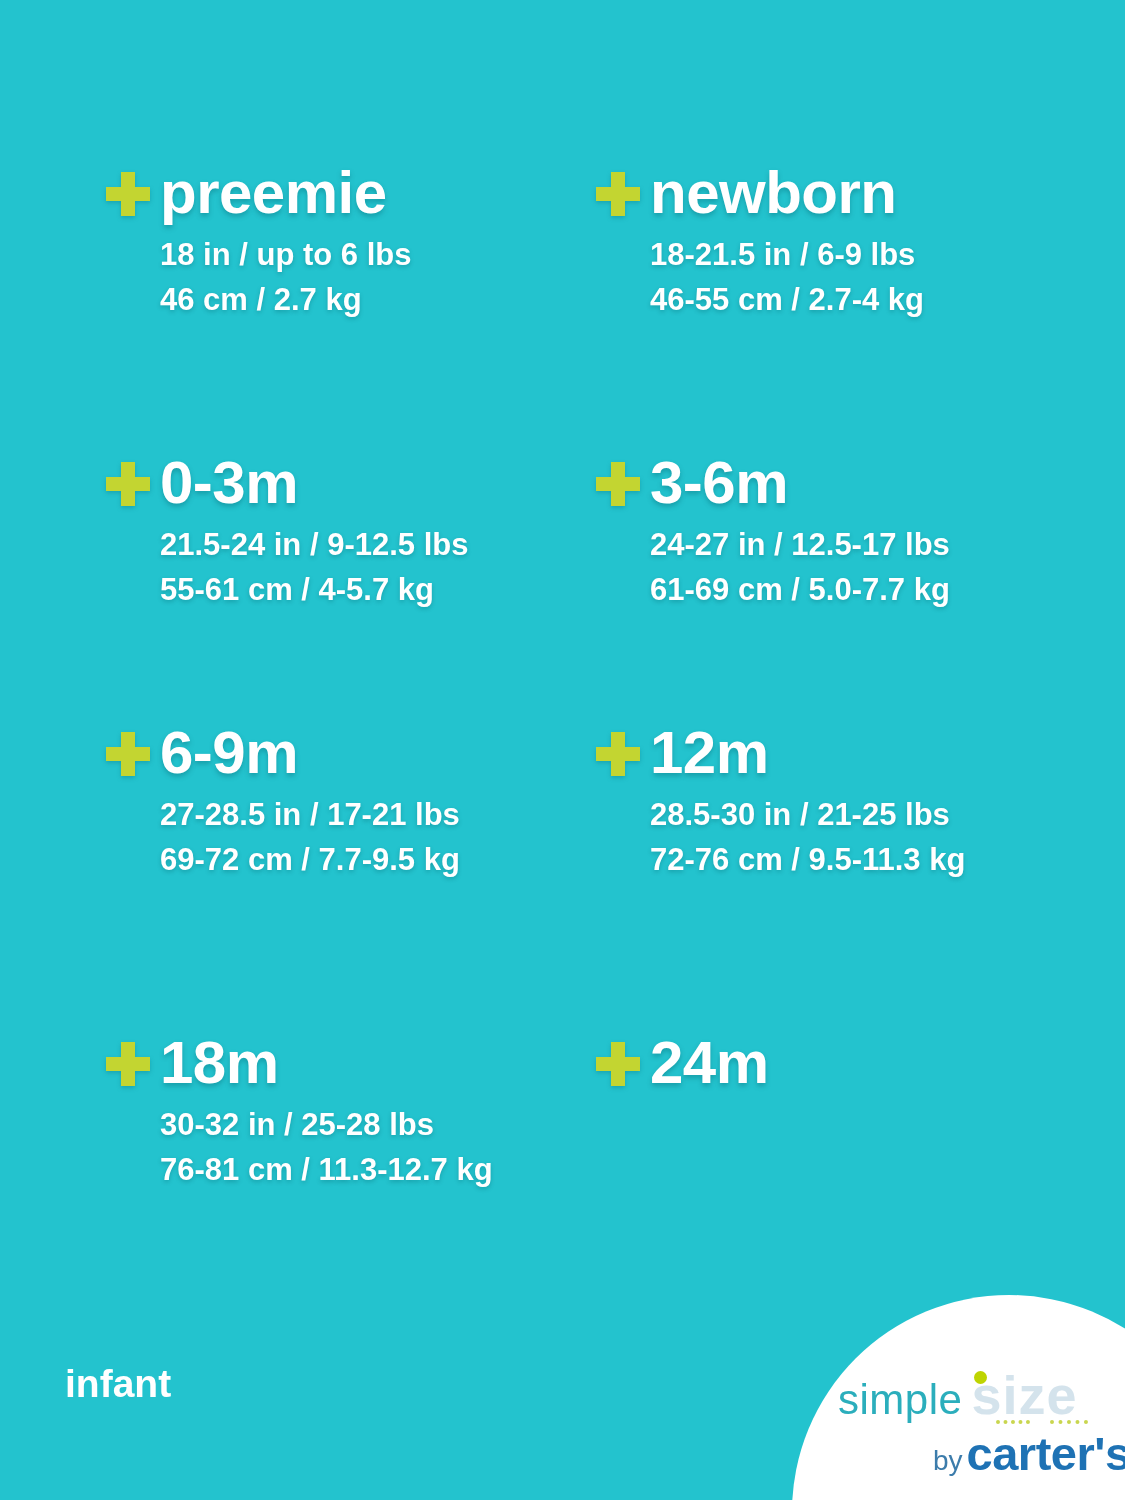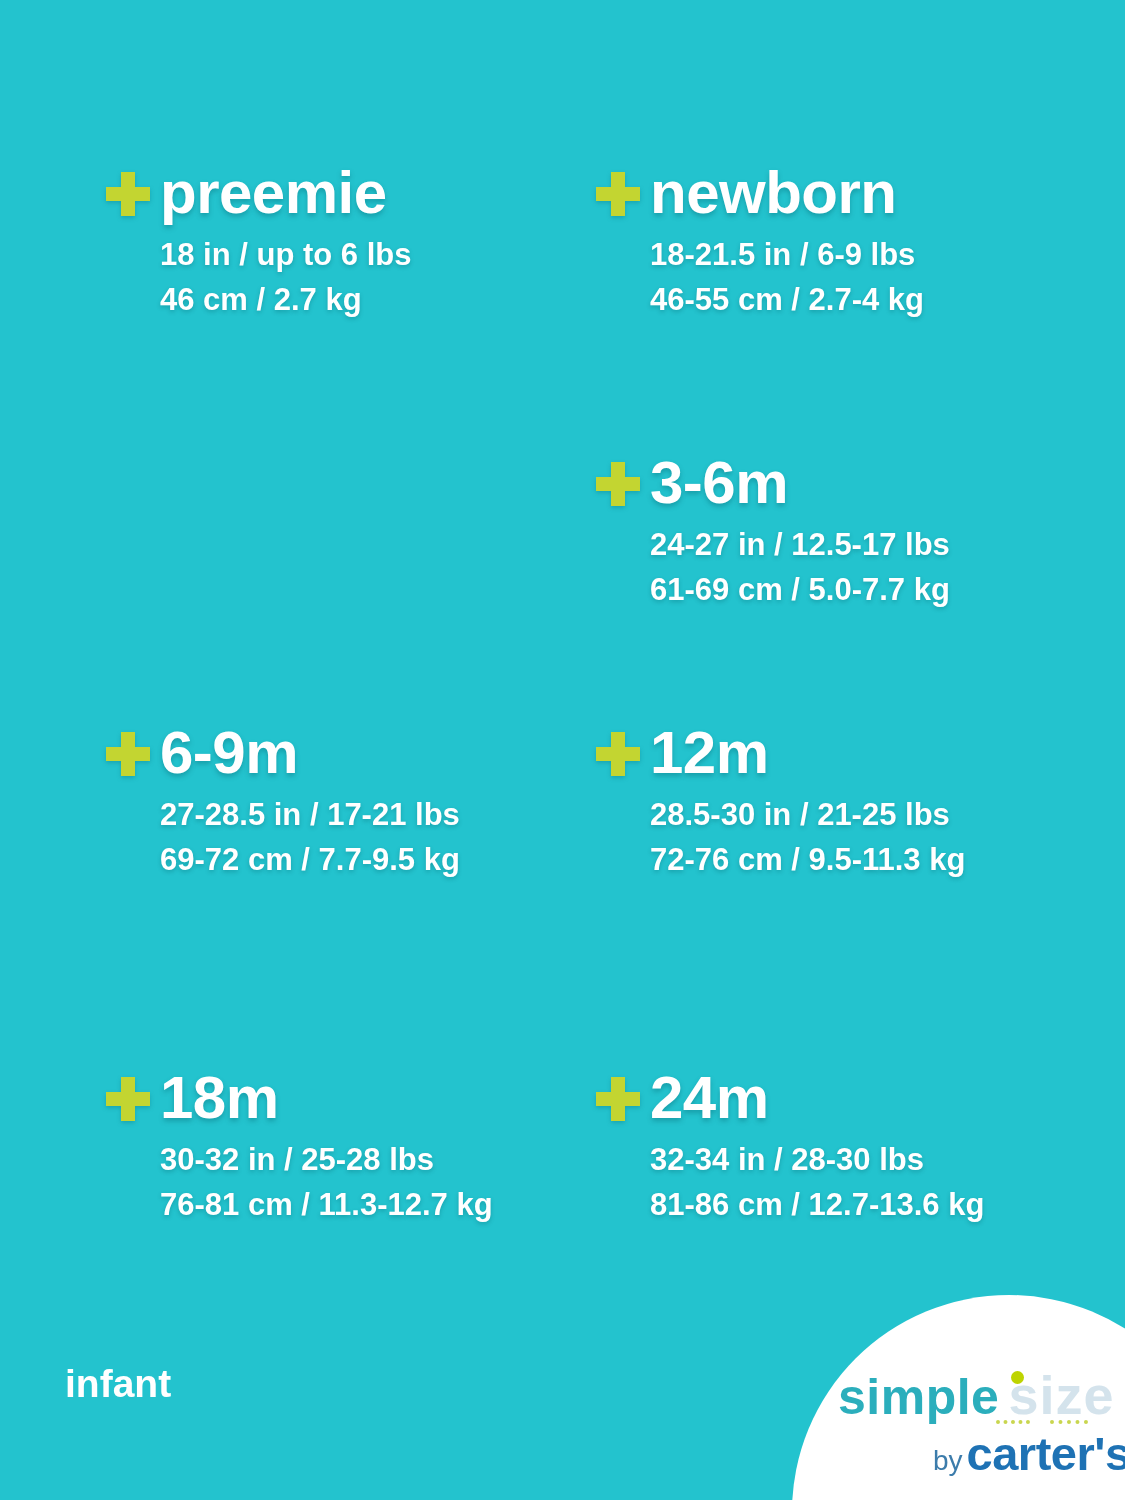--- a/index.html
+++ b/index.html
@@ -21,21 +21,21 @@
     overflow:hidden;
     font-family:"Liberation Sans","DejaVu Sans",sans-serif;
   }
   
   .size-cell{position:absolute;width:470px;}
   .col-left{left:160px;}
   .col-right{left:650px;}
   .row-0{top:160px;}
   .row-1{top:450px;}
   .row-2{top:720px;}
-  .row-3{top:1030px;margin-top:35px;}
+  .row-3{top:1030px;}
   .size-name{
     font-size:60px;font-weight:bold;line-height:66px;
     color:var(--white);letter-spacing:-0.5px;
     text-shadow:0 3px 5px rgba(0,90,100,0.35);
   }
   .size-details{margin-top:6px;}
   .size-detail{
     font-size:31px;font-weight:bold;line-height:45px;
     color:var(--white);
     text-shadow:0 2px 4px rgba(0,90,100,0.32);
@@ -52,21 +52,21 @@
   .footer-line2{font-size:39px;font-weight:normal;line-height:44px;}
   
   .logo-circle{
     position:absolute;left:792px;top:1295px;width:434px;height:434px;
     background:#ffffff;border-radius:50%;
   }
   .logo-line1{
     position:absolute;left:838px;top:1368px;
     display:flex;align-items:baseline;gap:9px;white-space:nowrap;
   }
-  .logo-simple{font-size:50px;font-weight:bold;line-height:1;color:var(--logo-simple);letter-spacing:0.5px;}
+  .logo-simple{font-size:42px;font-weight:normal;line-height:1;color:var(--logo-simple);letter-spacing:0.5px;}
   .logo-joys{position:relative;font-size:54px;font-weight:bold;line-height:1;color:var(--logo-joys);letter-spacing:1px;}
   .logo-jdot{position:absolute;left:3px;top:3px;width:13px;height:13px;border-radius:50%;background:var(--logo-jdot);}
   .logo-dots{position:absolute;top:1420px;height:0;border-bottom:4px dotted var(--logo-dots);}
   .logo-dots-a{left:996px;width:34px;}
   .logo-dots-b{left:1050px;width:38px;}
   .logo-line2{
     position:absolute;left:933px;top:1430px;
     display:flex;align-items:baseline;gap:4px;white-space:nowrap;
   }
   .logo-by{font-size:28px;line-height:1;color:var(--logo-by);}
@@ -88,20 +88,28 @@
   </div>
   <div class="size-cell col-right row-0">
     <span class="plus"></span>
     <div class="size-name">newborn</div>
     <div class="size-details">
       <div class="size-detail">18-21.5 in / 6-9 lbs</div>
       <div class="size-detail">46-55 cm / 2.7-4 kg</div>
     </div>
   </div>
 
+  <div class="size-cell col-left row-1">
+    <span class="plus"></span>
+    <div class="size-name">0-3m</div>
+    <div class="size-details">
+      <div class="size-detail">21.5-24 in / 9-12.5 lbs</div>
+      <div class="size-detail">55-61 cm / 4-5.7 kg</div>
+    </div>
+  </div>
   <div class="size-cell col-right row-1">
     <span class="plus"></span>
     <div class="size-name">3-6m</div>
     <div class="size-details">
       <div class="size-detail">24-27 in / 12.5-17 lbs</div>
       <div class="size-detail">61-69 cm / 5.0-7.7 kg</div>
     </div>
   </div>
 
   <div class="size-cell col-left row-2">
@@ -125,24 +133,20 @@
     <span class="plus"></span>
     <div class="size-name">18m</div>
     <div class="size-details">
       <div class="size-detail">30-32 in / 25-28 lbs</div>
       <div class="size-detail">76-81 cm / 11.3-12.7 kg</div>
     </div>
   </div>
   <div class="size-cell col-right row-3">
     <span class="plus"></span>
     <div class="size-name">24m</div>
-    <div class="size-details">
-      <div class="size-detail">32-34 in / 28-30 lbs</div>
-      <div class="size-detail">81-86 cm / 12.7-13.6 kg</div>
-    </div>
   </div>
 
   <div class="footer-title">
     <div class="footer-line1">infant</div>
   </div>
 
   <div class="logo-circle"></div>
   <div class="logo-line1">
     <span class="logo-simple">simple</span>
     <span class="logo-joys"><span>size</span><span class="logo-jdot"></span></span>

